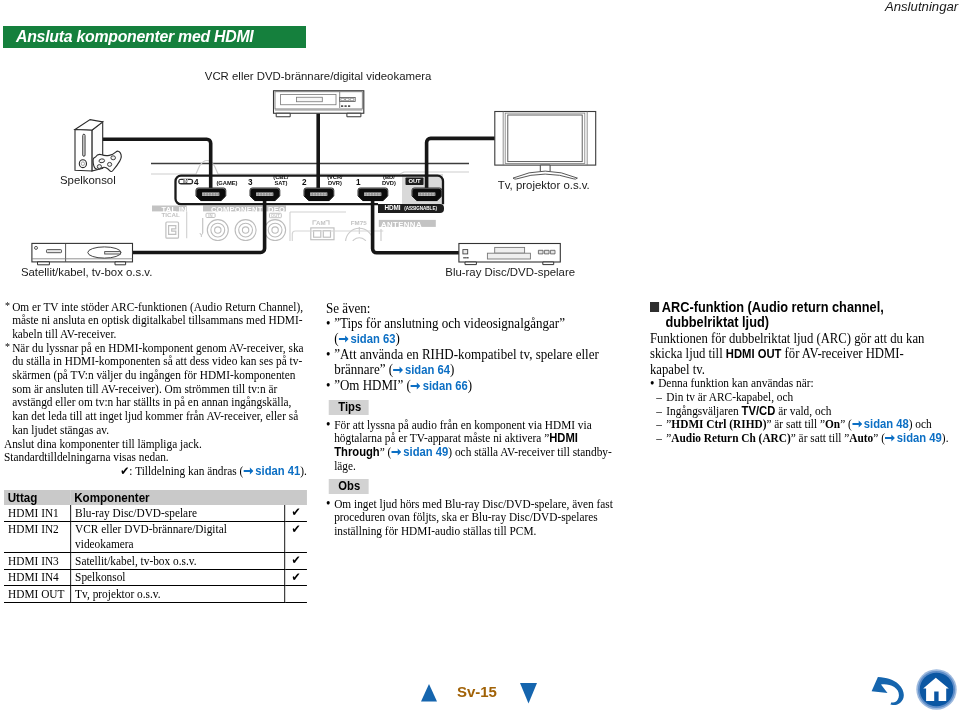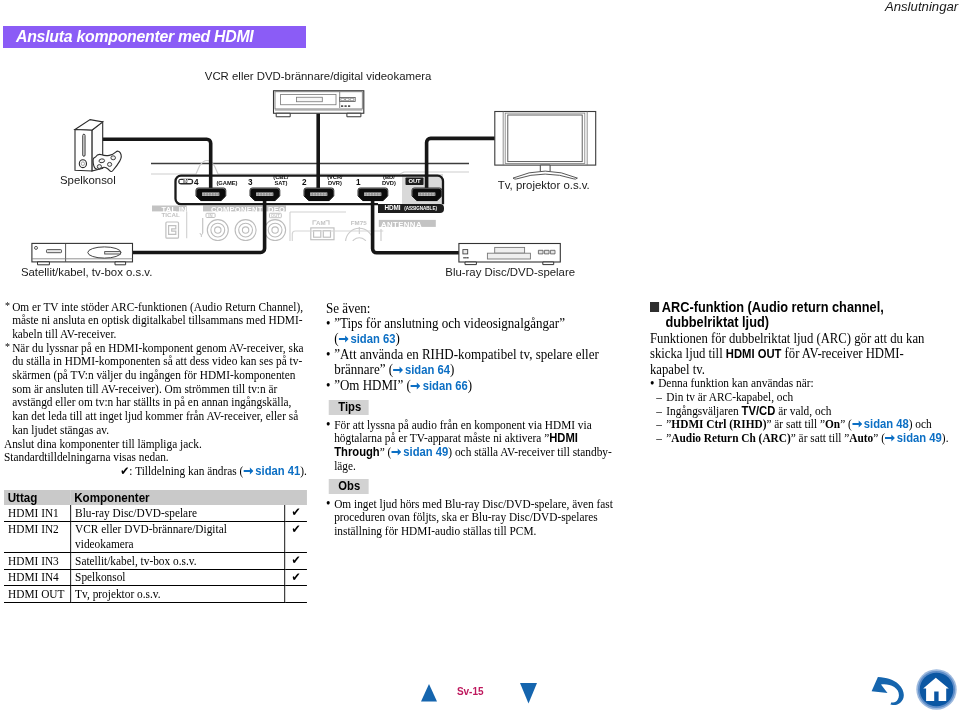--- a/index.html
+++ b/index.html
@@ -5,21 +5,21 @@
 <style>
 html,body{margin:0;padding:0;}
 body{width:960px;height:712px;background:#fff;overflow:hidden;
   font-family:"Liberation Serif",serif;color:#000;}
 #page{position:absolute;left:0;top:0;width:960px;height:712px;border-radius:32px;}
 .abs{position:absolute;}
 
 
 #hdr-right{left:884.9px;top:0.4px;font-family:"Liberation Sans",sans-serif;
   font-style:italic;font-weight:normal;font-size:13.2px;color:#1a1a1a;line-height:14px;}
-#title-bar{left:2.7px;top:26px;width:303.3px;height:22px;background:#8b5cf6;}
+#title-bar{left:2.7px;top:26px;width:303.3px;height:22px;background:#15803d;}
 #title-text{position:absolute;left:13.3px;top:2.2px;color:#fff;
   font-family:"Liberation Sans",sans-serif;font-weight:bold;font-style:italic;
   font-size:15.83px;letter-spacing:-0.25px;line-height:18px;}
 
 
 #dsvg{left:0px;top:56px;}
 .dlabel{font-family:"Liberation Sans",sans-serif;font-size:11.4px;color:#1a1a1a;white-space:nowrap;line-height:13px;}
 #lab-vcr{left:204.8px;top:69.9px;}
 #lab-console{left:60px;top:173.6px;}
 #lab-tv{left:497.8px;top:178.6px;}
@@ -84,21 +84,21 @@
 
 
 .h-sq{display:inline-block;width:10px;height:10px;background:#2e2e2e;margin-right:3px;}
 #c3h{margin:0;font-family:"Liberation Sans",sans-serif;font-weight:bold;font-size:14.08px;
   line-height:15.4px;text-indent:-17px;padding-left:17px;width:290px;}
 
 
 #footer{left:0;top:0;width:960px;height:712px;pointer-events:none;}
 #nav-up{left:420.6px;top:683.6px;}
 #pgnum{left:456.9px;top:683.9px;font-family:"Liberation Sans",sans-serif;
-  font-weight:bold;font-size:10px;color:#be185d;letter-spacing:0px;line-height:15px;}
+  font-weight:bold;font-size:15px;color:#a16207;letter-spacing:0px;line-height:15px;}
 #nav-dn{left:520.4px;top:682.9px;}
 #nav-back{left:870.5px;top:677.1px;}
 #nav-home{left:916.3px;top:669.3px;}
 text.badge-txt2{font-family:"Liberation Sans",sans-serif;font-weight:bold;font-size:4.6px;fill:#fff;}
 
 #seealso{font-size:14.35px;line-height:15.1px;width:307px;}
 #c2 p[data-name="see-also-title"]{font-size:14.35px;line-height:15.1px;}
 
 #c3p{font-size:14.0px;line-height:15.2px;width:305px;}
 

